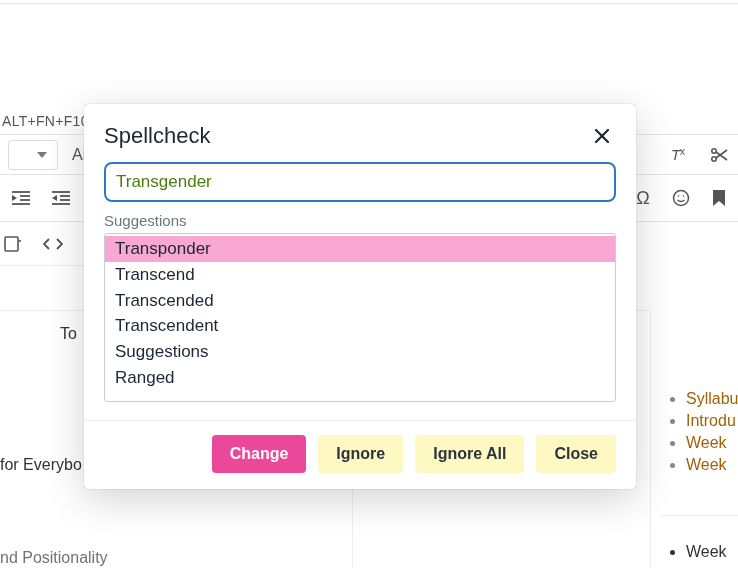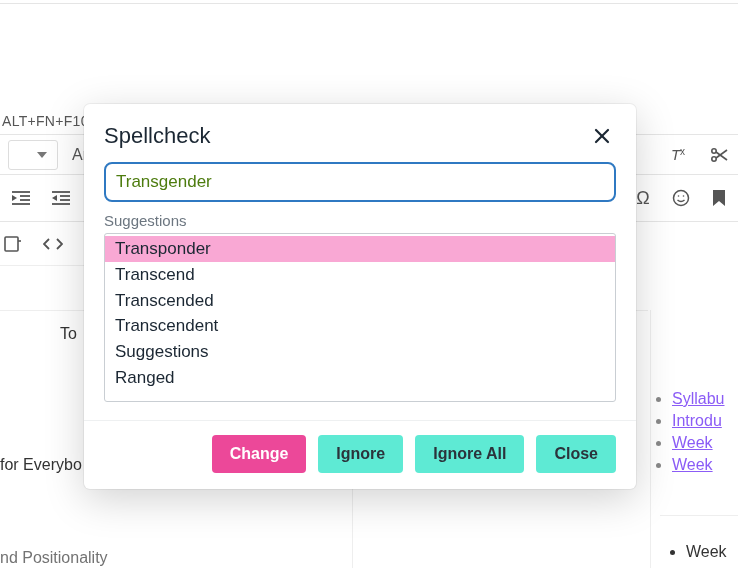--- a/index.html
+++ b/index.html
@@ -38,21 +38,21 @@
   }
   .bg .iconbtn { width:22px; height:22px; display:inline-flex; align-items:center; justify-content:center; color:#555; }
   .bg svg { display:block; }
   .bg .right-icons { position:absolute; right:8px; display:flex; gap:16px; align-items:center; }
   .bg .col-sep1 { position:absolute; top:310px; bottom:0; left:352px; width:0; border-left:1px solid #eee; }
   .bg .col-sep2 { position:absolute; top:310px; bottom:0; left:650px; width:0; border-left:1px solid #eee; }
   .bg .left-text1 { position:absolute; top:325px; left:60px; font-size:16px; color:#333; }
   .bg .left-text2 { position:absolute; top:456px; left:0; font-size:16px; color:#333; }
   .bg .left-text3 { position:absolute; top:549px; left:0; font-size:16px; color:#737373; white-space:nowrap; }
   .bg .right-list { position:absolute; top:390px; left:668px; font-size:16px; color:#333; }
-  .bg .right-list li { list-style: disc; margin-left:4px; margin-bottom:4px; white-space:nowrap; color:#8b5cf6;text-decoration:underline; }
+  .bg .right-list li { list-style: disc; margin-left:18px; margin-bottom:4px; white-space:nowrap; color:#a16207; }
   .bg .right-list li::marker { color:#888; }
   .bg .right-list2 { position:absolute; top:543px; left:668px; font-size:16px; color:#333; }
   .bg .right-list2 li { list-style: disc; margin-left:18px; white-space:nowrap; }
   .bg .hr-top { position:absolute; top:310px; left:0; right:90px; border-top:1px solid #eee; }
   .bg .hr-mid { position:absolute; top:515px; left:660px; right:0; border-top:1px solid #eee; }
 
   
   .modal {
     position: absolute;
     left: 84px; top: 104px;
@@ -107,21 +107,21 @@
   .modal-footer {
     border-top:1px solid #eef0f1;
     padding: 14px 20px 16px 20px;
     display:flex; justify-content:flex-end; gap:12px;
   }
   .btn {
     border:none; border-radius:4px;
     padding: 10px 18px;
     font-size:16px; font-weight:600;
     cursor:pointer;
-    background:#5eead4; color:#2b333b;
+    background:#fef9c3; color:#2b333b;
   }
   .btn.primary { background:#ec4899; color:#fff; }
 
 </style>
 </head>
 <body>
 
 <div class="bg">
   <div class="topbar"></div>
 

